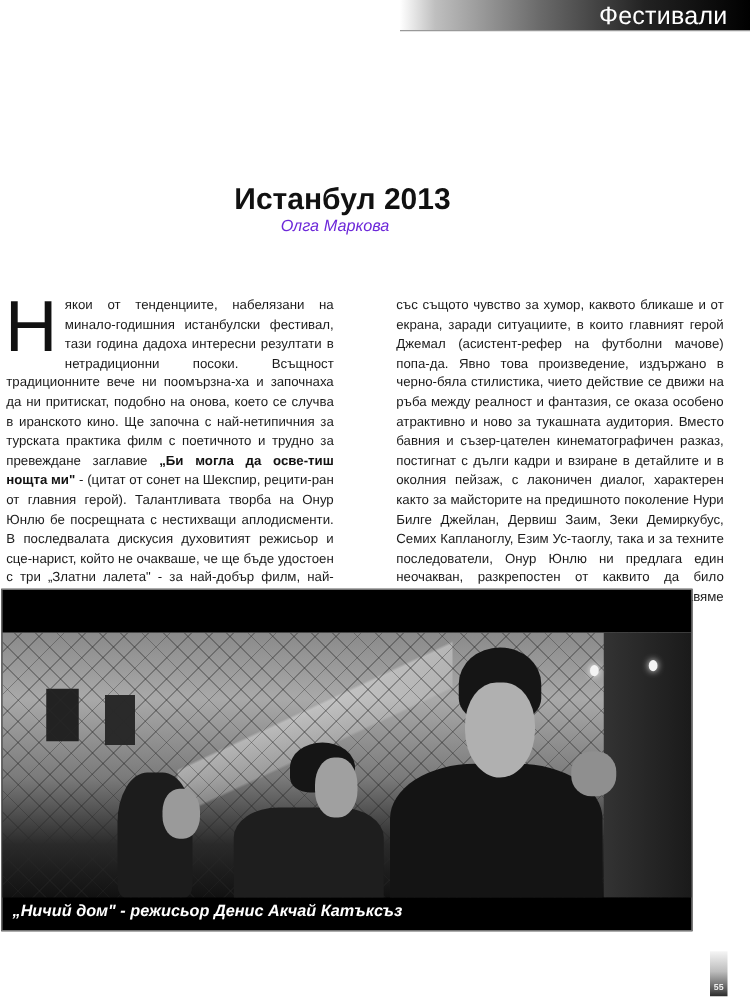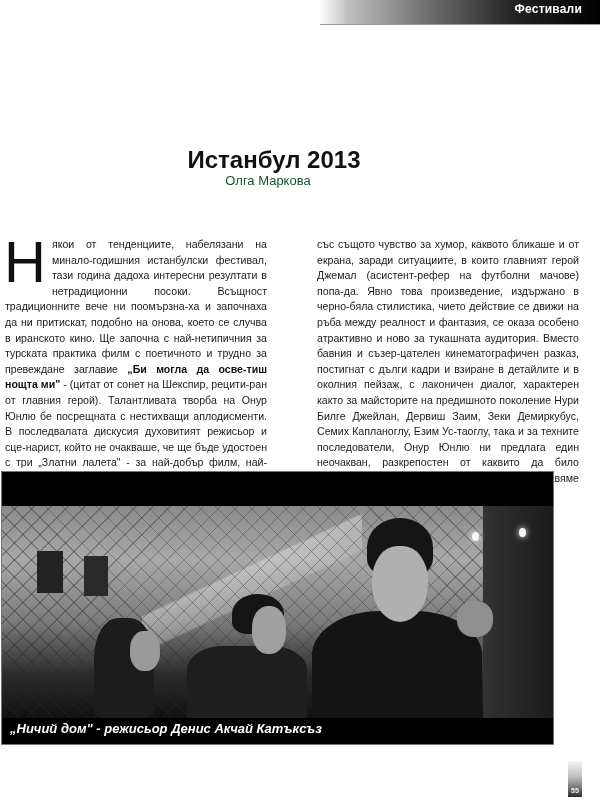--- a/index.html
+++ b/index.html
@@ -6,27 +6,27 @@
     body {
       width: 600px; height: 800px; background: #ffffff; position: relative; overflow: hidden;
       font-family: "Liberation Sans", sans-serif; color: #111;
     }
     .section-bar {
       position: absolute; top: 0; left: 320px; width: 280px; height: 24px;
       background: linear-gradient(to right, rgba(255,255,255,0) 0%, #bfbfbf 10%, #6a6a6a 40%, #222 70%, #000 100%);
       border-bottom: 1px solid #999;
     }
     .section-label {
-      position: absolute; top: 2px; right: 18px; color: #fff; font-weight: bold; font-size: 12px;
+      position: absolute; top: 2px; right: 18px; color: #fff; font-weight: normal; font-size: 20px;
       letter-spacing: 0.2px;
     }
     .title-block { position: absolute; top: 146px; left: 0; width: 524px; text-align: center; }
     .title-line1 { font-size: 24px; font-weight: bold; line-height: 28px; color: #111; margin-left: 24px; }
     .title-line2 { font-size: 24px; font-weight: bold; line-height: 28px; color: #111; margin-left: 24px; }
-    .author { font-size: 13px; color: #14532d; line-height: 14px; margin-left: 12px; }
+    .author { font-size: 13px; font-style: italic; color: #6d28d9; line-height: 14px; margin-left: 12px; }
     .col {
       position: absolute; top: 237px; width: 262px; font-size: 10.6px; line-height: 15.6px; text-align: justify;
       color: #1a1a1a;
     }
     .col-left { left: 5px; }
     .col-right { left: 317px; }
     .col p { margin: 0; }
     .dropcap {
       float: left; font-size: 58px; line-height: 46px; font-weight: normal; margin: 2px 6px 0 -1px;
       color: #111; font-family: "Liberation Sans", sans-serif;

